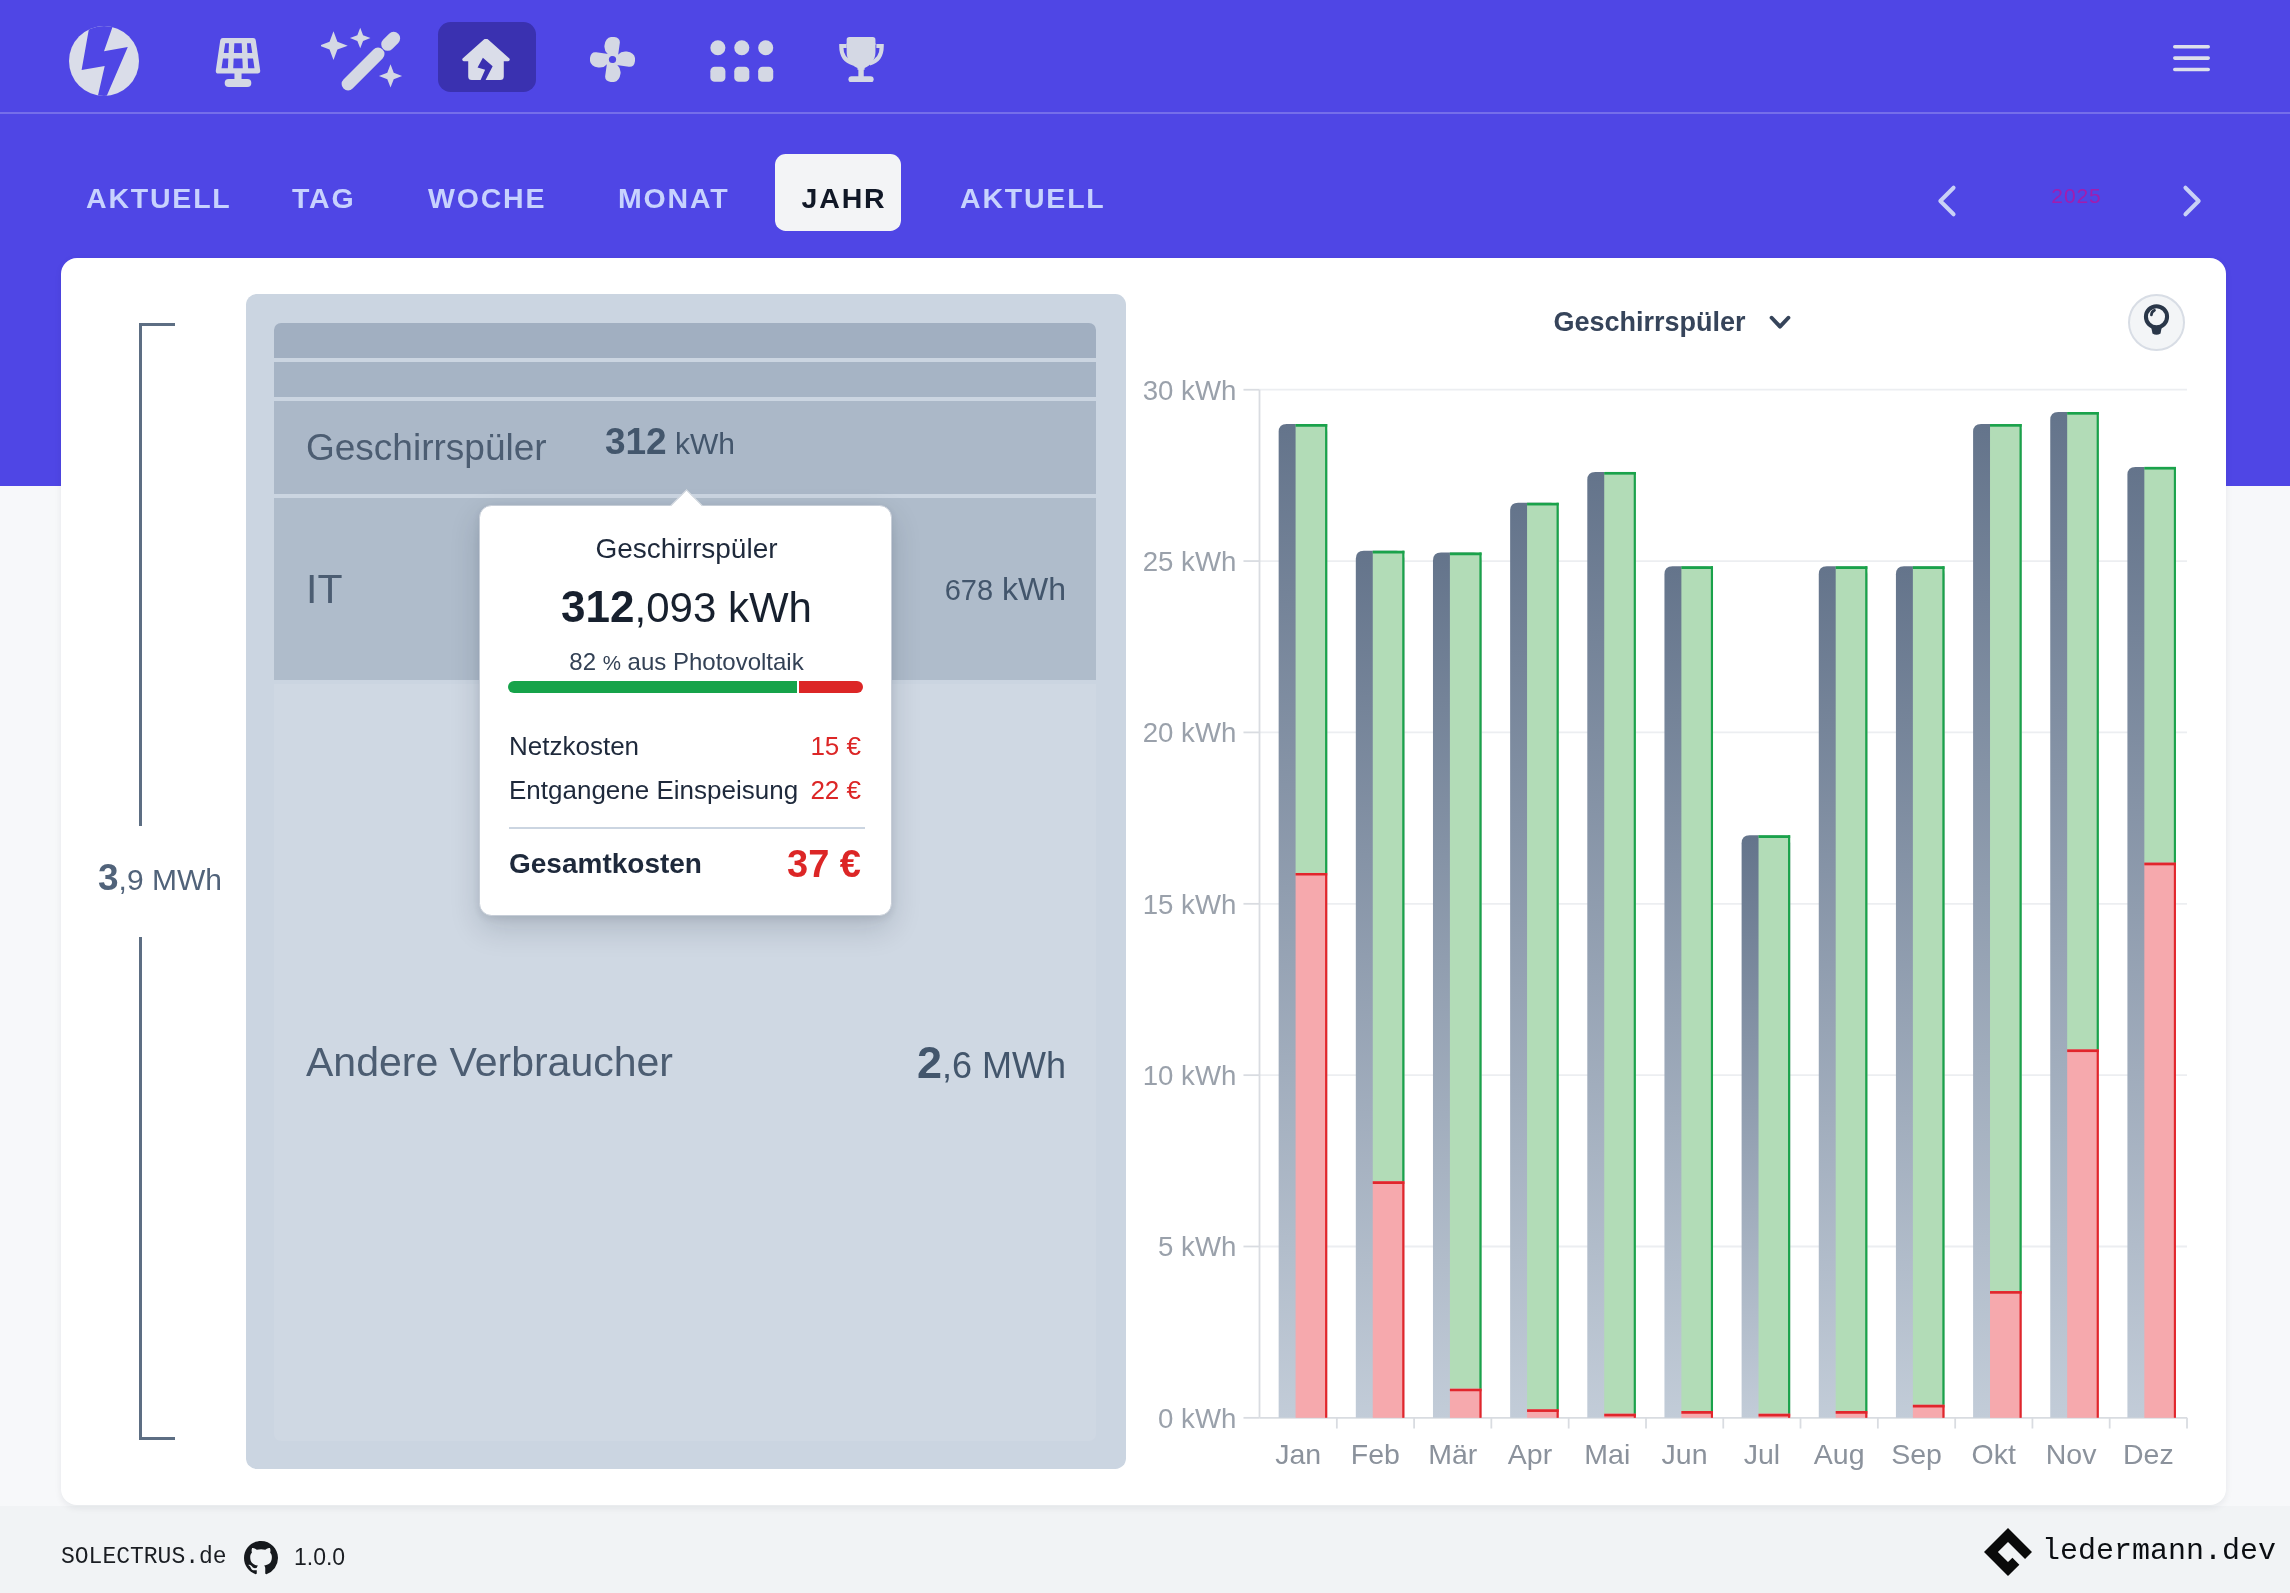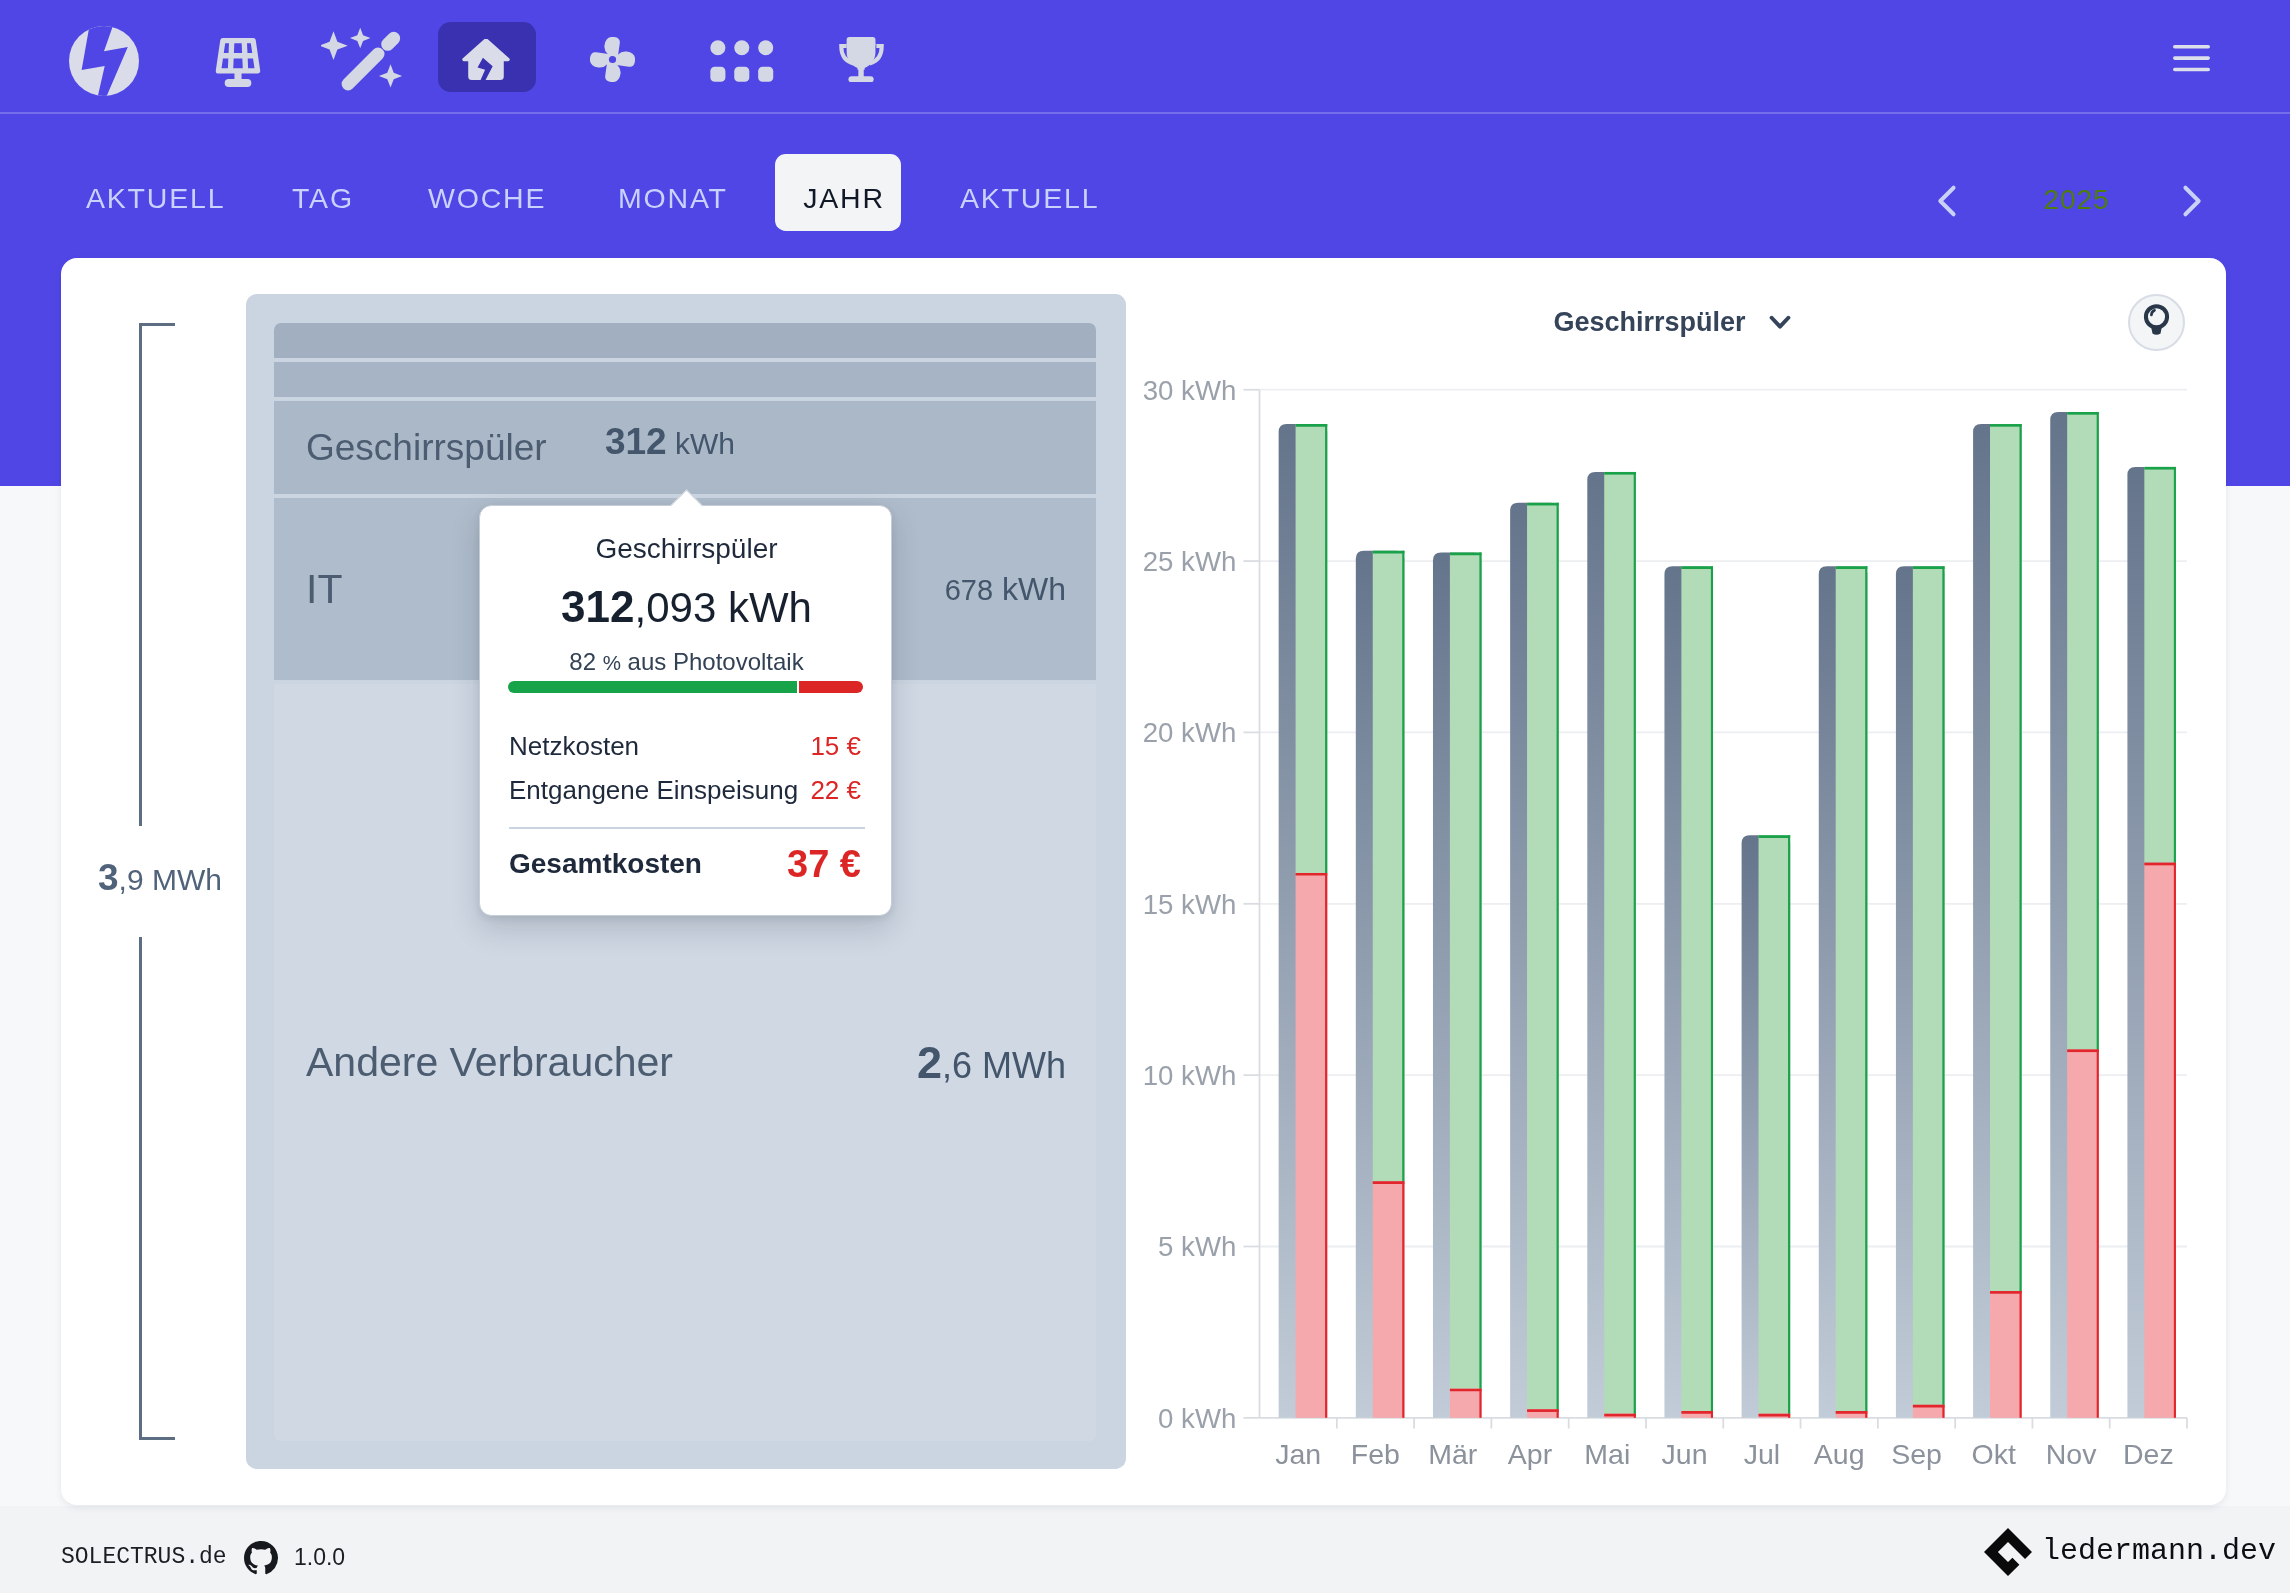--- a/index.html
+++ b/index.html
@@ -1,19 +1,19 @@
 <!DOCTYPE html>
 <html lang="de" style="font-size:14.3px"><head>
 <meta charset="utf-8">
 <title>SOLECTRUS</title>
 <style>
   * { margin:0; padding:0; box-sizing:border-box; }
   html,body { width:2290px; height:1593px; background:#F7F8FA; font-family:"Liberation Sans",sans-serif; }
   .page { position:relative; width:2290px; height:1593px; overflow:hidden; }
-  .tab { position:absolute; top:182px; font-size:28.5px; font-weight:400; letter-spacing:1.8px; color:#C7D2FE; }
+  .tab { position:absolute; top:182px; font-size:28.5px; font-weight:700; letter-spacing:1.8px; color:#C7D2FE; }
 </style>
 </head>
 <body>
 <div class="page">
   <div style="position:absolute;left:0;top:0;width:2290px;height:486px;background:#4F46E5"></div>
   <div style="position:absolute;left:0;top:112px;width:2290px;height:1.8px;background:rgba(255,255,255,.22)"></div>
   <svg style="position:absolute;left:69px;top:26px" width="70" height="70" viewBox="0 0 100 100">
       <defs>
         <clipPath id="logoclip">
           <circle cx="50" cy="50" r="50"></circle>
@@ -87,21 +87,21 @@
   <div class="tab" style="left:86px">AKTUELL</div>
 <div class="tab" style="left:292px">TAG</div>
 <div class="tab" style="left:428px">WOCHE</div>
 <div class="tab" style="left:618px">MONAT</div>
 <div style="position:absolute;left:775px;top:154px;width:126px;height:77px;background:#F3F4F6;border-radius:10.7px"></div>
 <div class="tab" style="left:775px;width:138px;text-align:center;color:#111827">JAHR</div>
 <div class="tab" style="left:960px">AKTUELL</div>
 <svg style="position:absolute;left:1935px;top:184px" width="23" height="34" viewBox="0 0 26 38">
       <polyline points="21,4 6,19 21,34" fill="none" stroke="#C9D1F6" stroke-width="4.5" stroke-linecap="round" stroke-linejoin="round"></polyline>
     </svg>
-<div style="position:absolute;left:2023px;top:184px;width:107px;text-align:center;font-size:28px;color:#4d7c0f;letter-spacing:0.9px">2025</div>
+<div style="position:absolute;left:2023px;top:184px;width:107px;text-align:center;font-size:21px;color:#a21caf;letter-spacing:0.9px">2025</div>
 <svg style="position:absolute;left:2181px;top:184px" width="23" height="34" viewBox="0 0 26 38">
       <polyline points="5,4 20,19 5,34" fill="none" stroke="#C9D1F6" stroke-width="4.5" stroke-linecap="round" stroke-linejoin="round"></polyline>
     </svg>
   <div style="position:absolute;left:0;top:1506px;width:2290px;height:87px;background:#F1F3F5"></div>
   <div style="position:absolute;left:61px;top:258px;width:2165px;height:1247px;background:#fff;border-radius:16px;box-shadow:0 2.7px 7.1px rgba(15,23,42,.07)"></div>
   <div style="position:absolute;left:246px;top:294px;width:880px;height:1175px;background:#CBD5E1;border-radius:10.7px"></div>
 <div style="position:absolute;left:274px;top:323px;width:822px;height:35px;background:#A1AFC1;border-radius:7.1px 7.1px 0 0"></div>
 <div style="position:absolute;left:274px;top:362px;width:822px;height:35px;background:#A6B4C5;border-radius:0"></div>
 <div style="position:absolute;left:274px;top:401px;width:822px;height:93px;background:#ABB8C8;border-radius:0"></div>
 <div style="position:absolute;left:306px;top:401px;height:93px;display:flex;align-items:center;font-size:37px;color:#4C5D72">Geschirrspüler</div>

